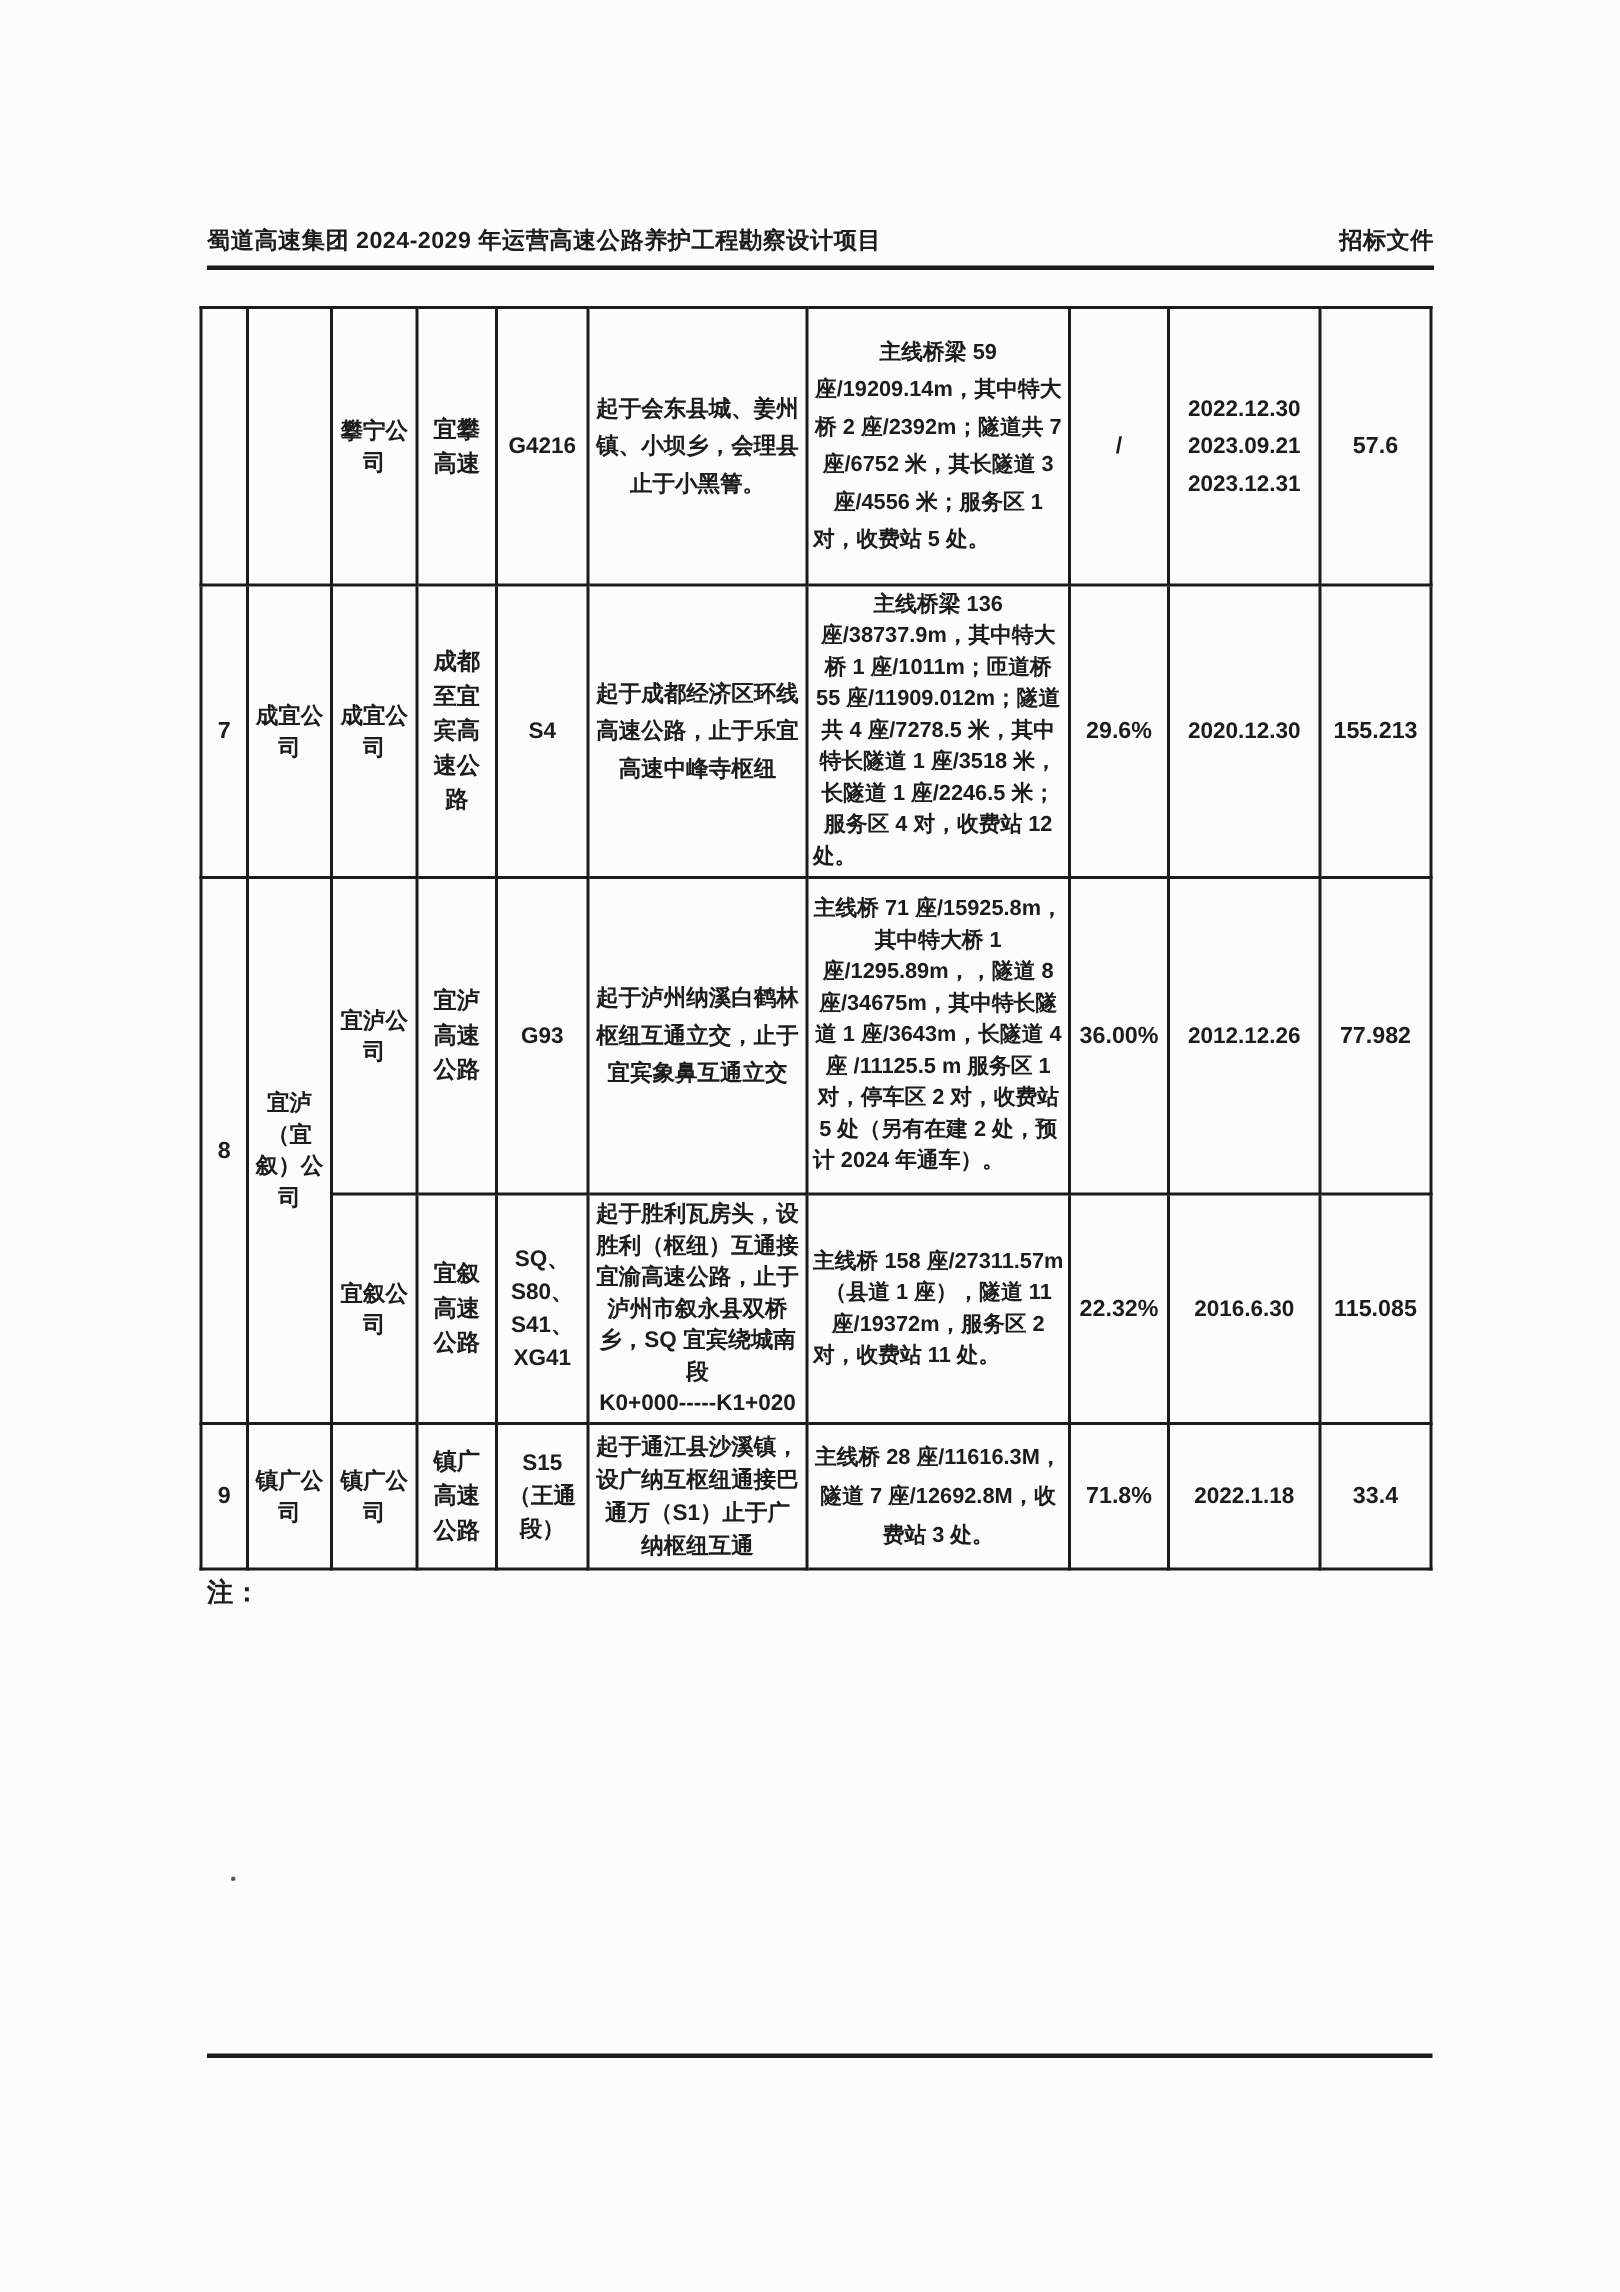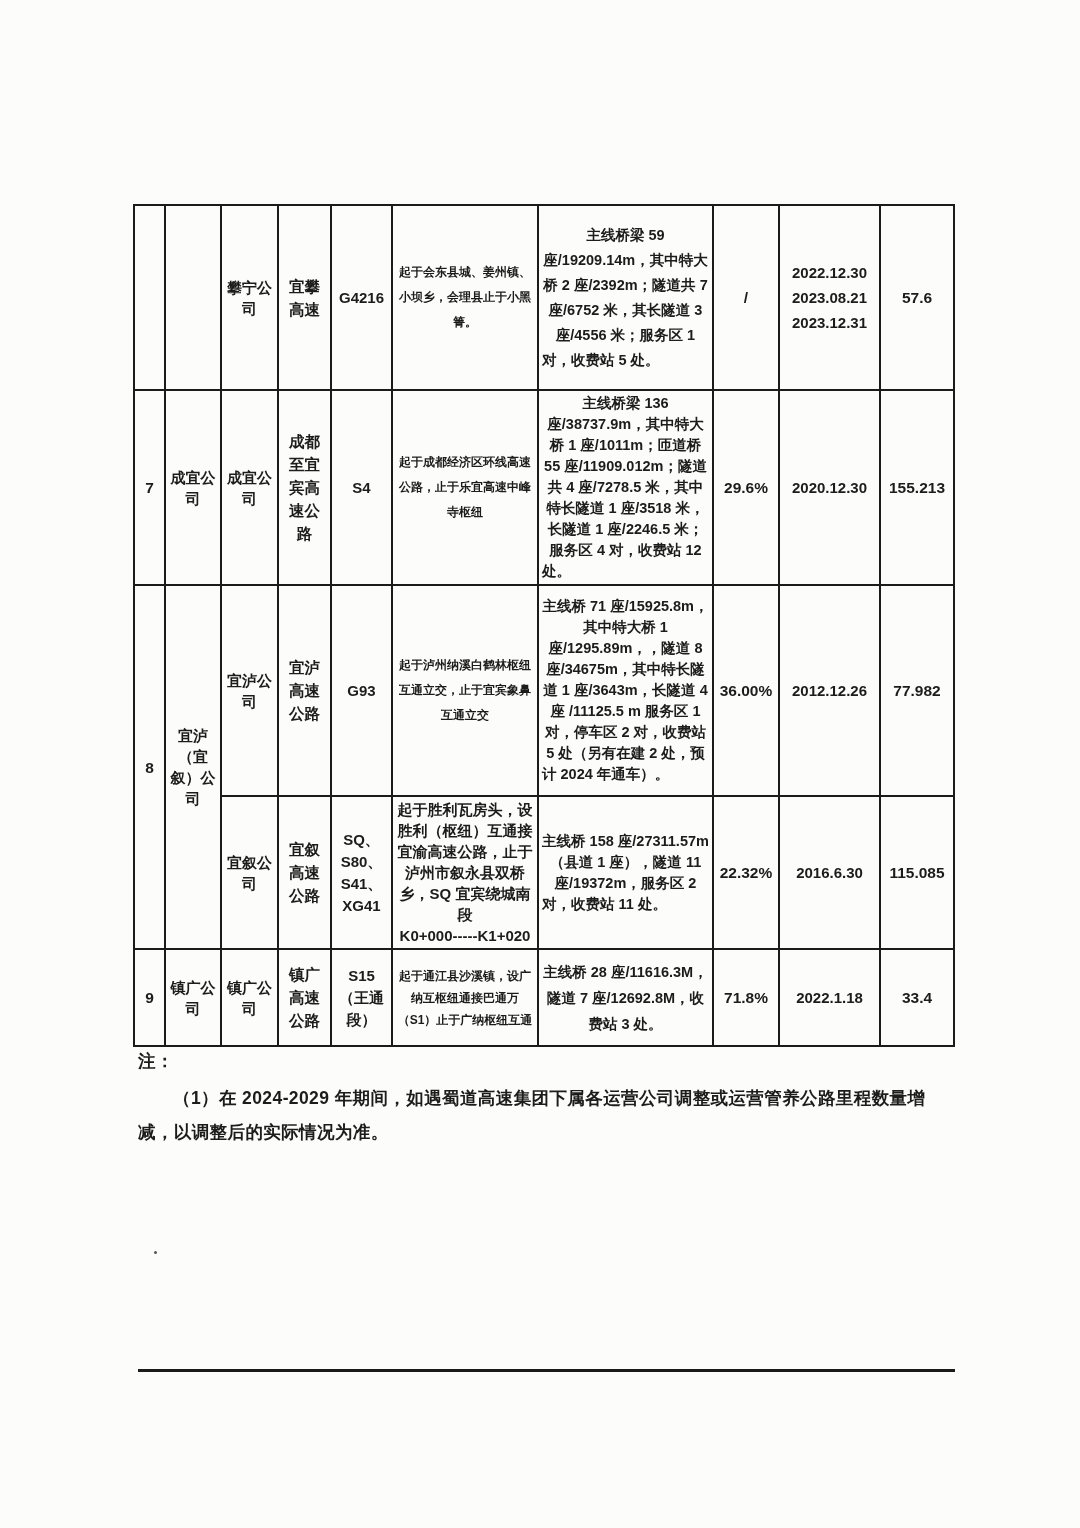--- a/index.html
+++ b/index.html
@@ -28,21 +28,21 @@
   }
   table.main td{
     border:2px solid #1b1b1b;
     text-align:center;vertical-align:middle;
     padding:2px 3px;
     overflow:hidden;
   }
   table.main{border:1px solid #1b1b1b;}
   tr.r6{height:185px;} tr.r7{height:182px;} tr.r8a{height:211px;}
   tr.r8b{height:141px;} tr.r9{height:97px;}
-  td.c-desc{text-align:left;padding:2px 7px;font-size:12px;line-height:25px;}
+  td.c-desc{text-align:left;padding:2px 7px;font-size:15px;line-height:25px;}
   tr.r8b td.c-desc{line-height:21px;font-size:15px;margin-top:28px;}
   td.c-desc.center{text-align:center;line-height:22px;}
   td.c-detail{text-align:justify;text-align-last:left;padding:2px 8px;font-size:14.5px;line-height:21px;}
   tr.r6 td.c-detail{line-height:25px;}
   td.c-detail.center{text-align:center;text-align-last:center;line-height:26px;}
   td.c-code{font-size:15px;line-height:22px;margin-left:28px;}
   td.c-road{font-size:15.5px;line-height:23px;padding:2px 4px;}
   td.c-date div{line-height:25px;}
   td.c-no,td.c-pct,td.c-mile{font-size:15.5px;}
   
@@ -61,20 +61,24 @@
   .dot{
     position:absolute;left:154px;top:1251px;width:3px;height:3px;
     background:#555;border-radius:50%;
   }
 </style>
 </head>
 <body>
 
 <div class="page">
 
+  <div class="header">
+    <span>蜀道高速集团 2024-2029 年运营高速公路养护工程勘察设计项目</span>
+    <span>招标文件</span>
+  </div>
 
   <table class="main">
     <colgroup>
       <col style="width:31px">
         <col style="width:56px">
         <col style="width:57px">
       <col style="width:53px">
         <col style="width:61px">
         <col style="width:146px">
       <col style="width:175px">
@@ -88,21 +92,21 @@
       <td class="c-no"></td>
       <td class="c-group"></td>
       <td>攀宁公司</td>
       <td class="c-road">宜攀高速</td>
       <td class="c-code">G4216</td>
       <td class="c-desc">起于会东县城、姜州镇、小坝乡，会理县止于小黑箐。</td>
       <td class="c-detail">主线桥梁 59 座/19209.14m，其中特大桥 2 座/2392m；隧道共 7 座/6752 米，其长隧道 3 座/4556 米；服务区 1 对，收费站 5 处。</td>
       <td class="c-pct">/</td>
       <td class="c-date">
         <div>2022.12.30</div>
-        <div>2023.08.21</div>
+        <div>2023.09.21</div>
         <div>2023.12.31</div>
       </td>
       <td class="c-mile">57.6</td>
     </tr>
 
     <tr class="r7">
       <td class="c-no">7</td>
       <td class="c-group">成宜公司</td>
       <td>成宜公司</td>
       <td class="c-road">成都至宜宾高速公路</td>
@@ -151,19 +155,18 @@
       <td class="c-detail center">主线桥 28 座/11616.3M，隧道 7 座/12692.8M，收费站 3 处。</td>
       <td class="c-pct">71.8%</td>
       <td class="c-date">2022.1.18</td>
       <td class="c-mile">33.4</td>
     </tr>
   </tbody>
     </table>
 
   <div class="notes">
     <p class="note-label">注：</p>
-    <p>（1）在 2024-2029 年期间，如遇蜀道高速集团下属各运营公司调整或运营管养公路里程数量增减，以调整后的实际情况为准。</p>
   </div>
 
   <div class="dot"></div>
   <div class="footer-rule"></div>
 
 </div>
 
 </body></html>

